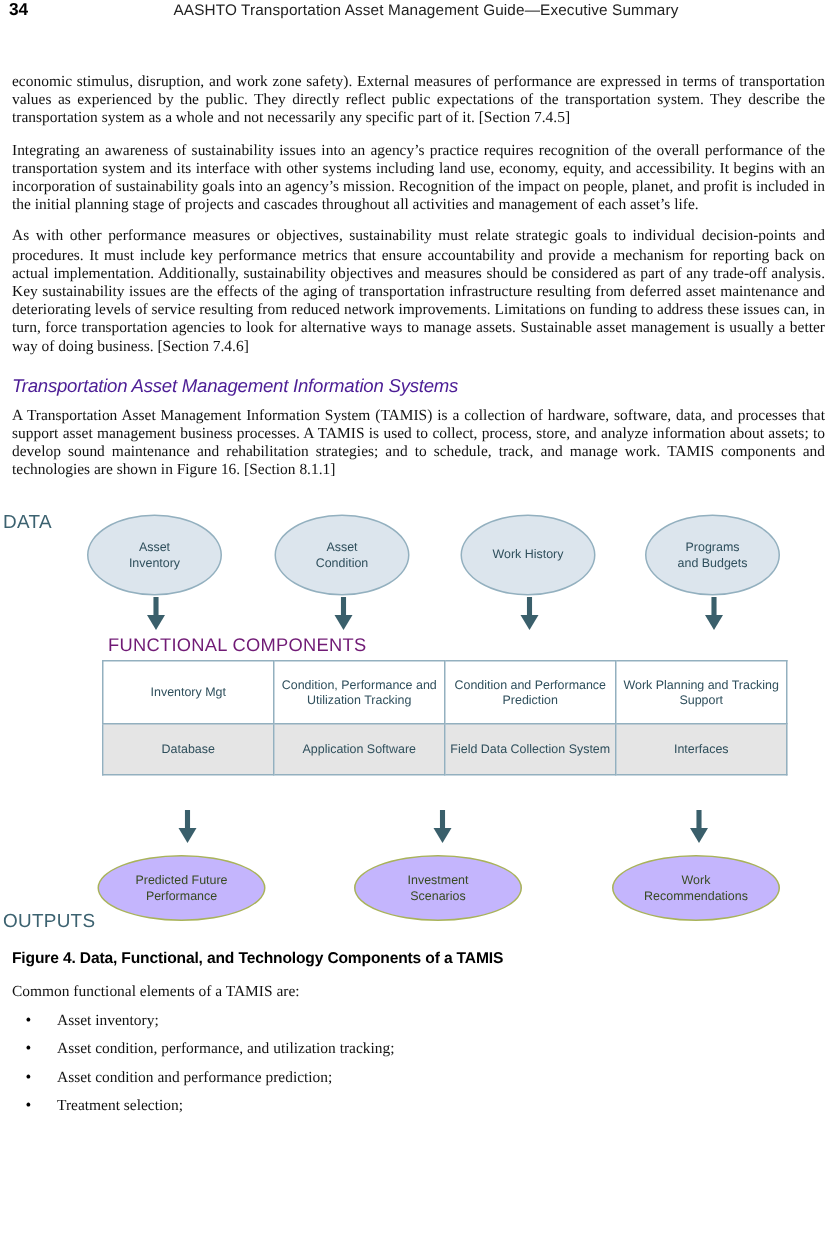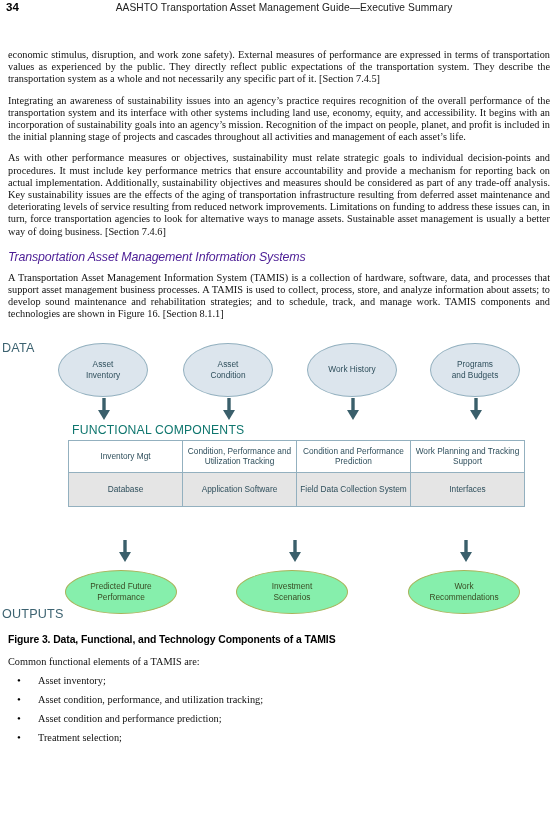--- a/index.html
+++ b/index.html
@@ -68,21 +68,21 @@
     font-family:"Liberation Sans", sans-serif;
     font-size:12.6px;
     color:#3c6270;
     letter-spacing:.2px;
     white-space:nowrap;
   }
   .band-label {
     position:absolute;
     font-family:"Liberation Sans", sans-serif;
     font-size:12.2px;
-    color:#0f766e;
+    color:#701a75;
     letter-spacing:.2px;
     white-space:nowrap;
   }
 
   .ellipse {
     position:absolute;
     display:flex;
     align-items:center;
     justify-content:center;
     text-align:center;
@@ -90,21 +90,21 @@
     font-family:"Liberation Sans", sans-serif;
     font-size:8.3px;
     line-height:10.4px;
     color:#2f4f5c;
   }
   .ellipse.data {
     background:#dce5ed;
     border:1px solid #93b0bf;
   }
   .ellipse.output {
-    background:#86efac;
+    background:#c4b5fd;
     border:1px solid #a9b35a;
     color:#384a22;
   }
 
   .arrow { position:absolute; }
 
   table.comp {
     position:absolute;
     border-collapse:collapse;
     table-layout:fixed;
@@ -112,21 +112,21 @@
   }
   table.comp td {
     border:1px solid #93b0bf;
     text-align:center;
     vertical-align:middle;
     font-size:8.3px;
     line-height:10.2px;
     color:#2f4f5c;
     padding:2px 3px;
   }
-  table.comp tr.row-func td { background:#ffffff; height:32px; }
+  table.comp tr.row-func td { background:#ffffff; height:42px; }
   table.comp tr.row-tech td { background:#e5e5e5; height:34px; }
 
   
   .caption {
     font-family:"Liberation Sans", sans-serif;
     font-weight:bold;
     font-size:10.4px;
     color:#000;
     margin:4px 0 0 8px;
     letter-spacing:-.1px;
@@ -261,21 +261,21 @@
     </span>
   </div>
   <div class="ellipse output" style="left:408px; top:240px; width:112px; height:44px;">
     <span>
       <span>Work</span><br>
       <span>Recommendations</span>
     </span>
   </div>
 </div>
 
-<div class="caption">Figure 3. Data, Functional, and Technology Components of a TAMIS</div>
+<div class="caption">Figure 4. Data, Functional, and Technology Components of a TAMIS</div>
 
 <p class="lead-in">Common functional elements of a TAMIS are:</p>
 
 <ul class="bullets">
   <li>Asset inventory;</li>
   <li>Asset condition, performance, and utilization tracking;</li>
   <li>Asset condition and performance prediction;</li>
   <li>Treatment selection;</li>
 </ul>
 

